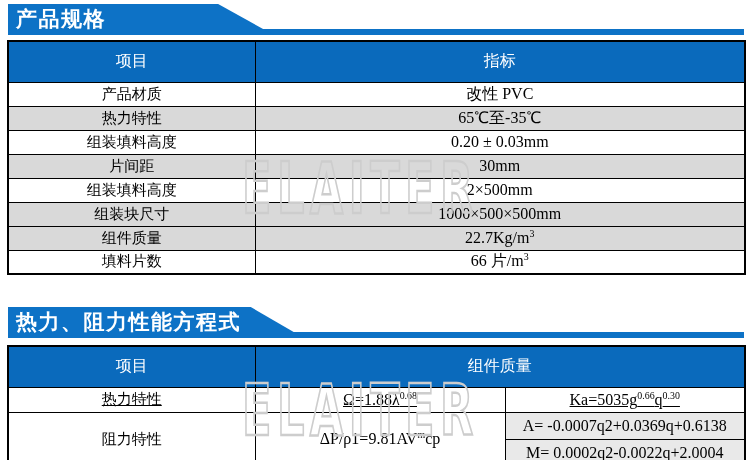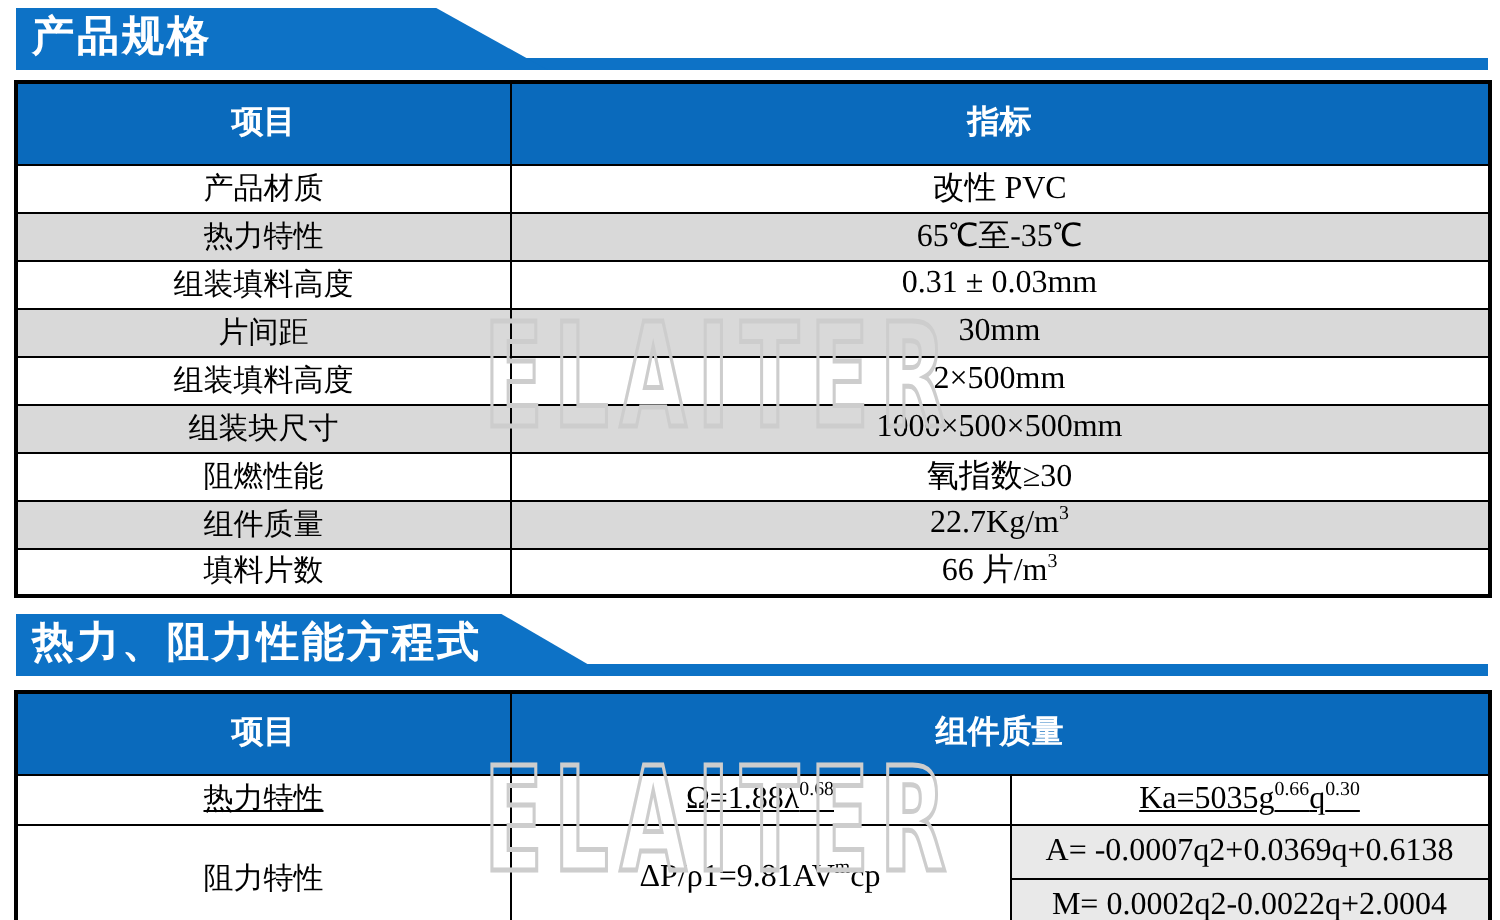--- a/index.html
+++ b/index.html
@@ -42,21 +42,21 @@
   #table1 { top: 40px; }
   #table2 { top: 345px; }
   th, td {
     border: 1px solid var(--border_black, #000);
     text-align: center; vertical-align: middle;
     overflow: hidden; white-space: nowrap;
   }
   th {
     background: var(--header_blue, #0a6abc);
     color: var(--text_white, #fff);
-    font-size: 16px; font-weight: bold; height: 41px;
+    font-size: 16px; font-weight: normal; height: 41px;
   }
   #table1 td { height: 24px; }
   td.item  { font-size: 15px; }
   td.value { font-size: 16px; }
   tr.gray td { background: var(--row_gray, #d9d9d9); }
   td.lightgray { background: var(--cell_gray, #e9e9e9); }
   #table2 td.h-thermal { height: 25px; text-decoration: underline; }
   #table2 td.h-a { height: 27px; }
   #table2 td.h-m { height: 28px; }
   sup { font-size: 0.62em; line-height: 0; }
@@ -99,37 +99,33 @@
     <tr>
       <td class="item">产品材质</td>
       <td class="value">改性 PVC</td>
     </tr>
     <tr class="gray">
       <td class="item">热力特性</td>
       <td class="value">65℃至-35℃</td>
     </tr>
     <tr>
       <td class="item">组装填料高度</td>
-      <td class="value">0.31 ± 0.03mm</td>
+      <td class="value">0.20 ± 0.03mm</td>
     </tr>
     <tr class="gray">
       <td class="item">片间距</td>
       <td class="value">30mm</td>
     </tr>
     <tr>
       <td class="item">组装填料高度</td>
       <td class="value">2×500mm</td>
     </tr>
     <tr class="gray">
       <td class="item">组装块尺寸</td>
       <td class="value">1000×500×500mm</td>
-    </tr>
-    <tr>
-      <td class="item">阻燃性能</td>
-      <td class="value">氧指数≥30</td>
     </tr>
     <tr class="gray">
       <td class="item">组件质量</td>
       <td class="value"><span>22.7Kg/m</span><sup>3</sup></td>
     </tr>
     <tr>
       <td class="item">填料片数</td>
       <td class="value"><span>66 片/m</span><sup>3</sup></td>
     </tr>
   </tbody>

